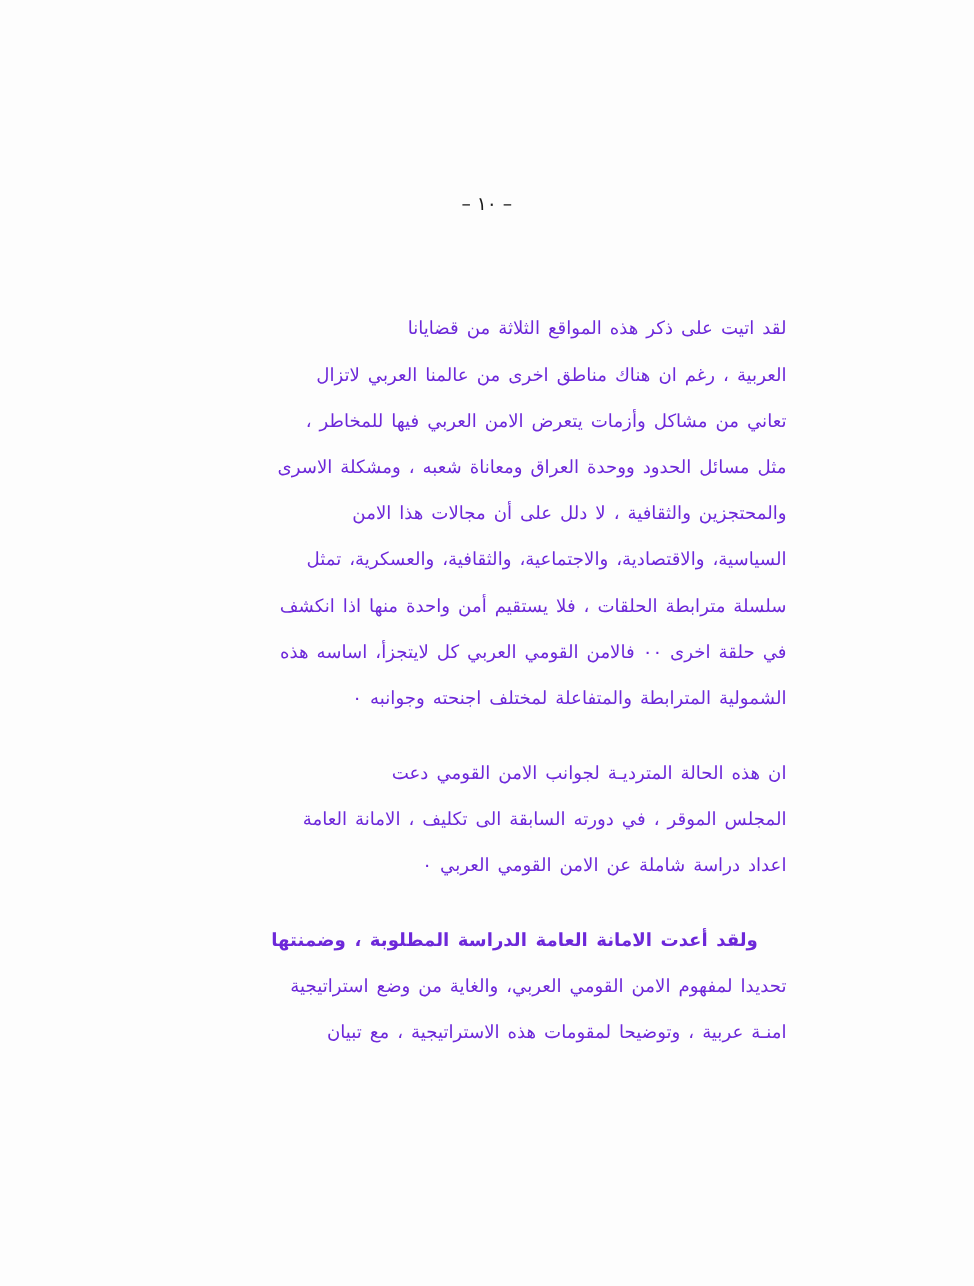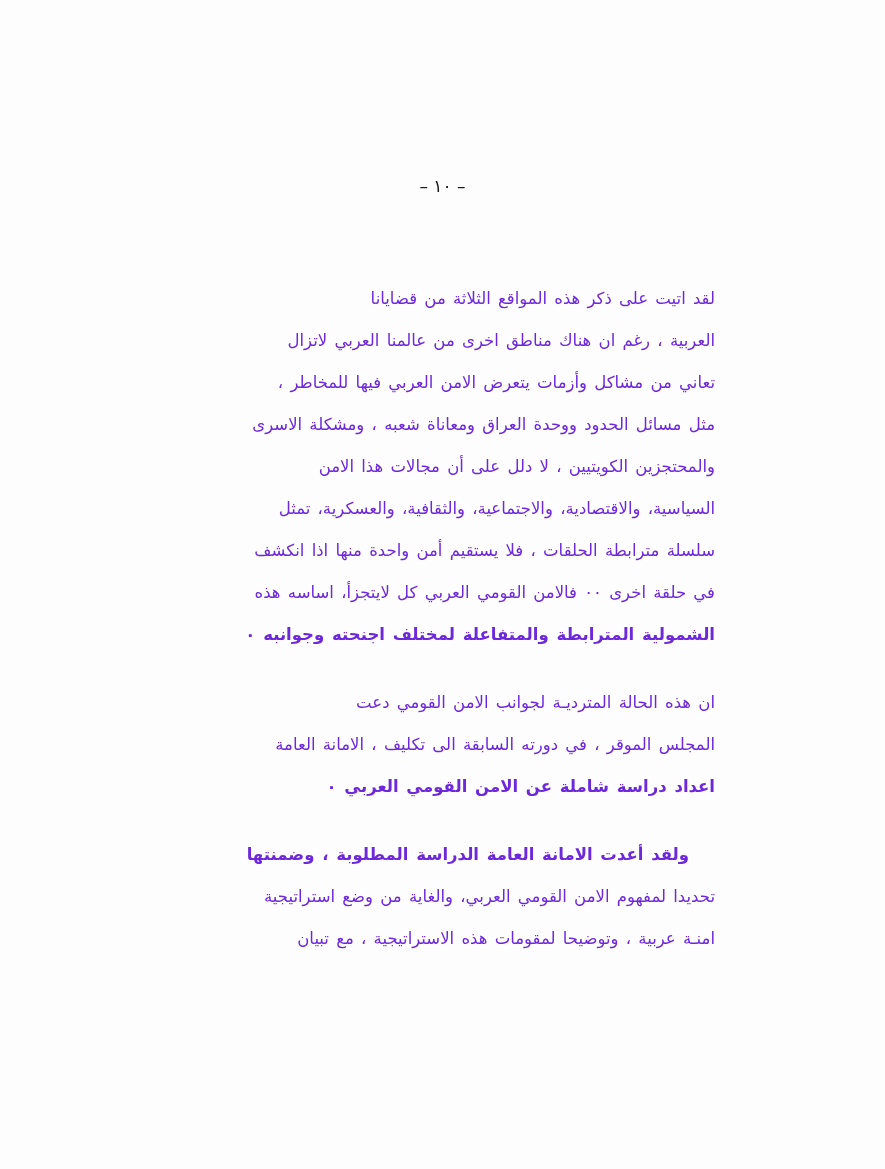--- a/index.html
+++ b/index.html
@@ -55,21 +55,20 @@
     display: block;
     white-space: nowrap;
   }
   .para .ln.just {
     display: flex;
     justify-content: space-between;
   }
   .para .ln.just > span { display: inline-block; }
   .para .ln.center-end {
     text-align: center;
-    font-weight: bold;
   }
   .para .ln.pad-start {
     padding-right: 26px;
     font-weight: bold;
   }
 </style>
 </head>
 <body>
 
 <div class="page">
@@ -85,21 +84,21 @@
       <span class="ln just">
         <span>العربية ،  رغم ان هناك مناطق اخرى من عالمنا العربي لاتزال</span>
       </span>
       <span class="ln just">
         <span>تعاني من مشاكل وأزمات يتعرض الامن العربي فيها للمخاطر ،</span>
       </span>
       <span class="ln just">
         <span>مثل مسائل الحدود ووحدة العراق ومعاناة شعبه ، ومشكلة الاسرى</span>
       </span>
       <span class="ln just">
-        <span>والمحتجزين الكويتيين ، لا دلل على أن مجالات هذا الامن</span>
+        <span>والمحتجزين والثقافية ، لا دلل على أن مجالات هذا الامن</span>
       </span>
       <span class="ln just">
         <span>السياسية، والاقتصادية، والاجتماعية، والثقافية، والعسكرية، تمثل</span>
       </span>
       <span class="ln just">
         <span>سلسلة مترابطة الحلقات ، فلا يستقيم أمن واحدة منها اذا انكشف</span>
       </span>
       <span class="ln just">
         <span>في حلقة اخرى ٠٠ فالامن القومي العربي كل لايتجزأ، اساسه هذه</span>
       </span>

